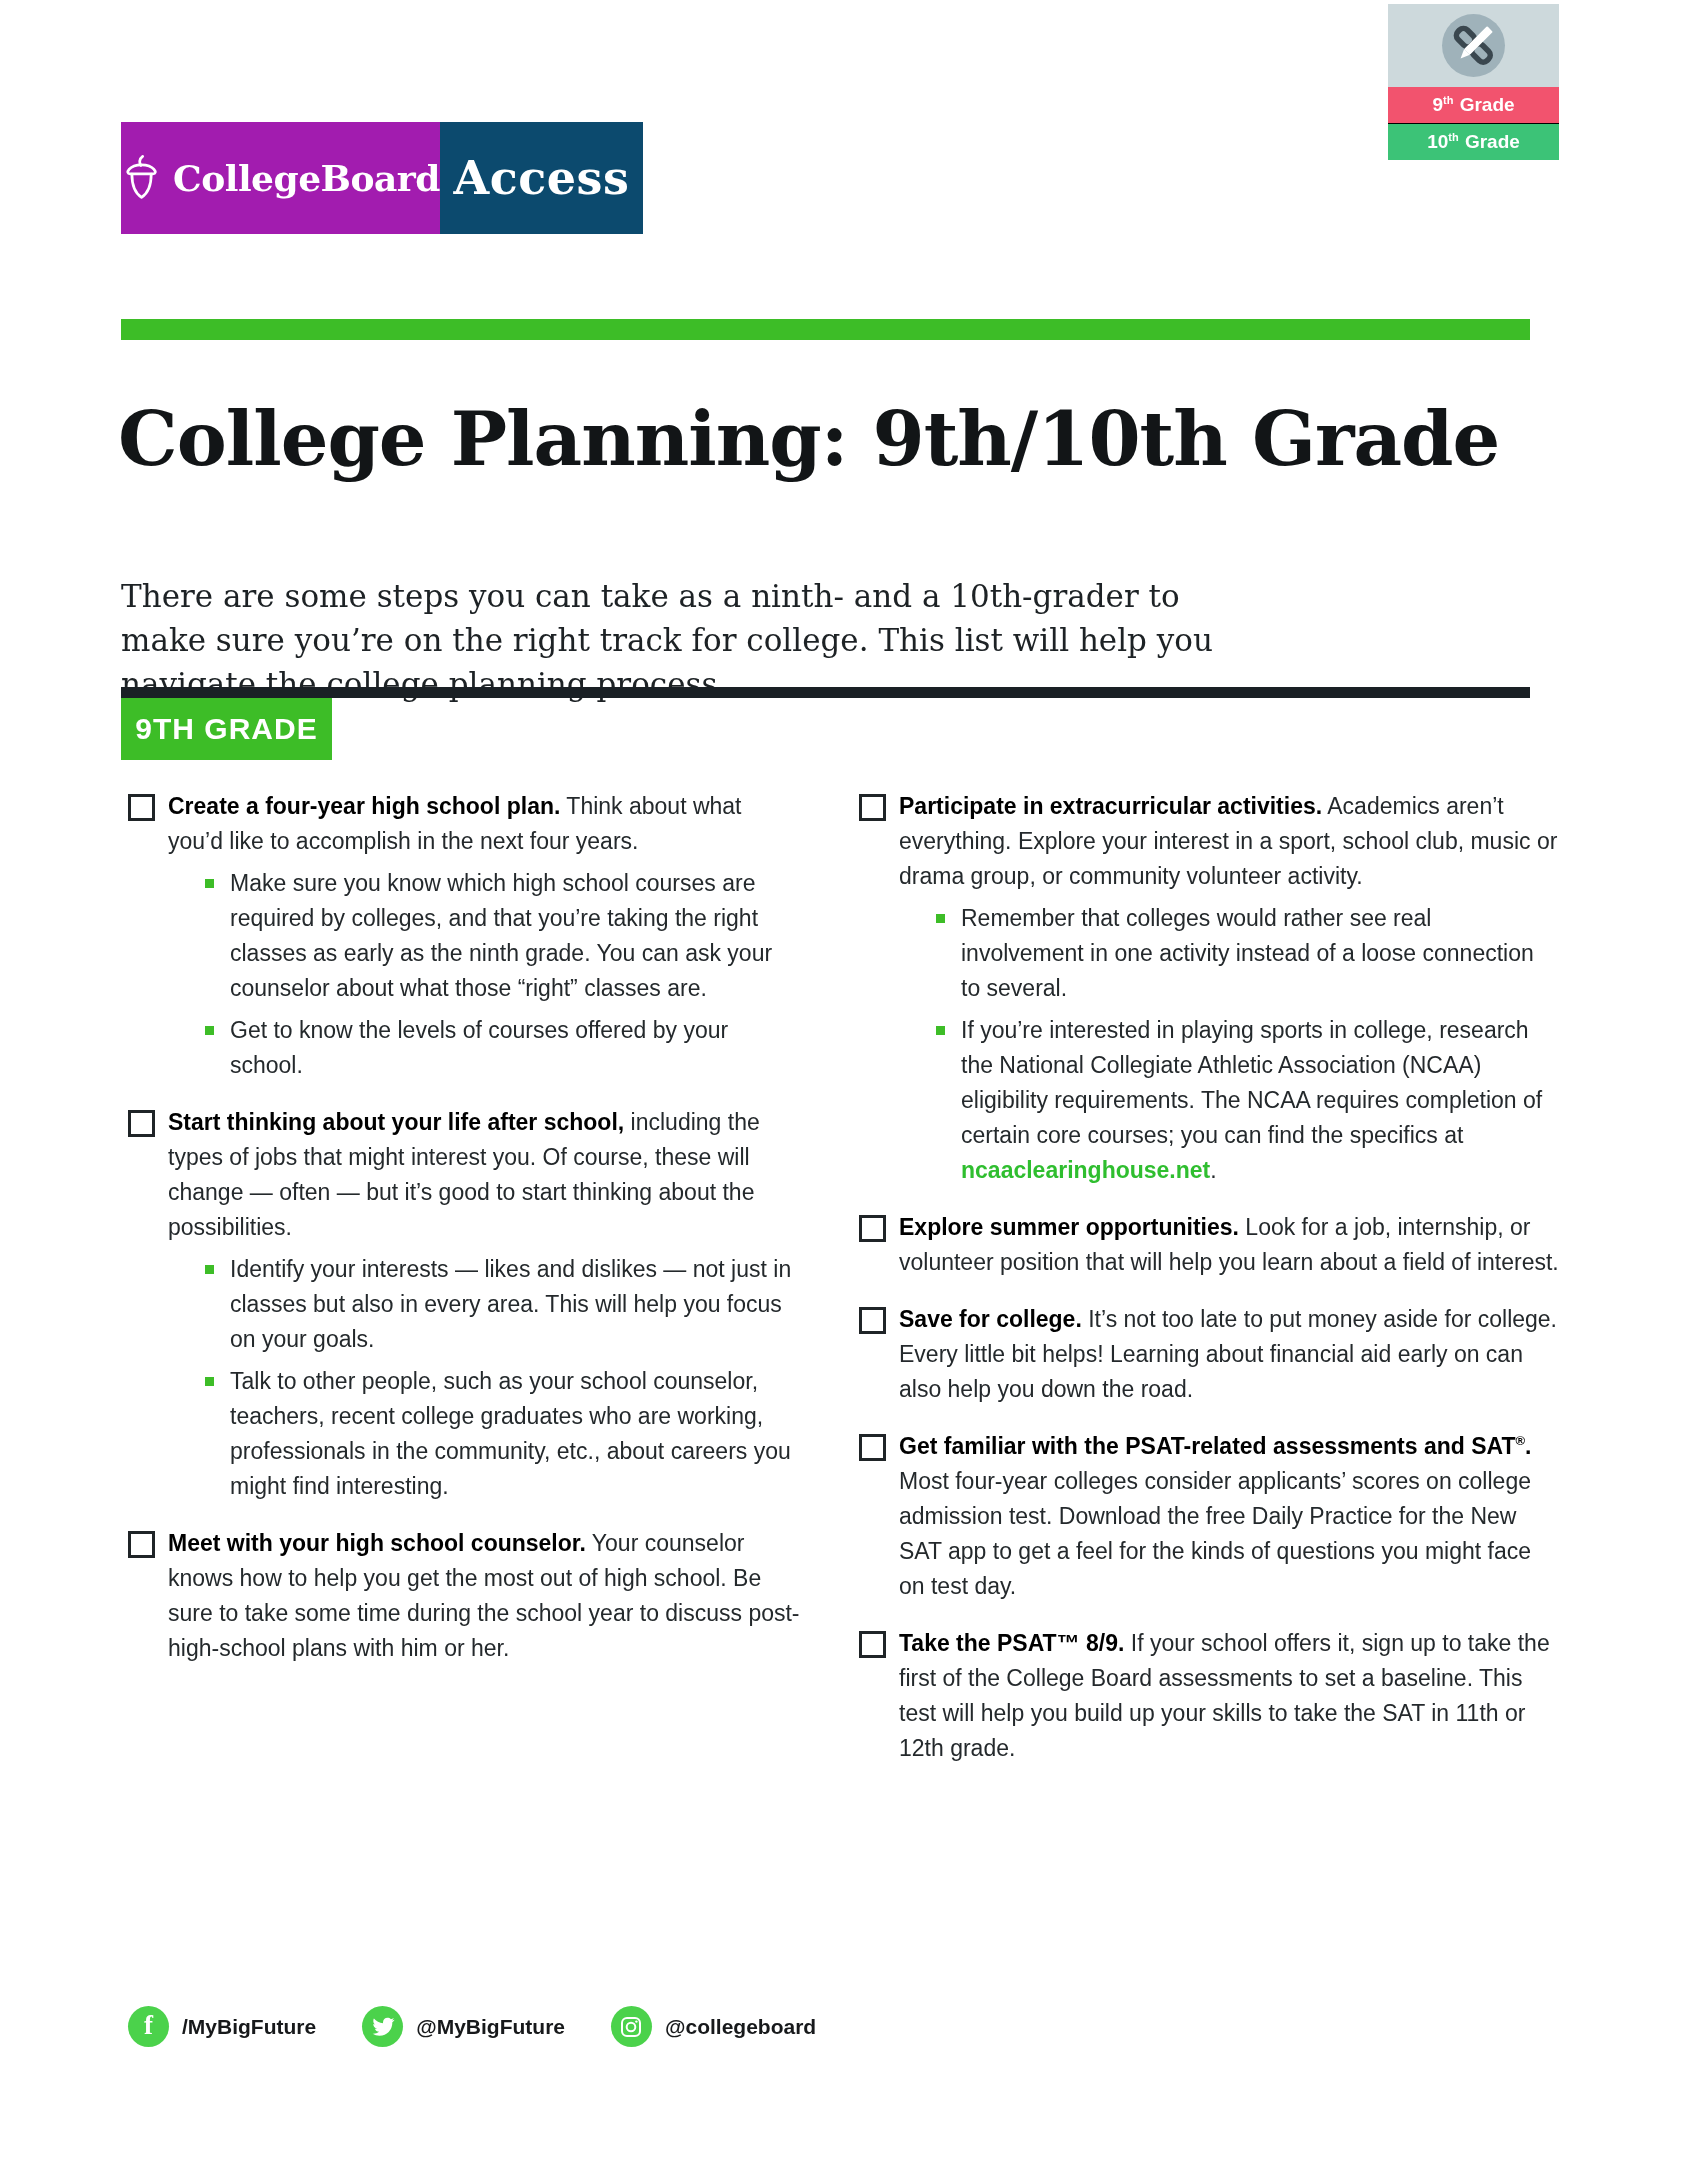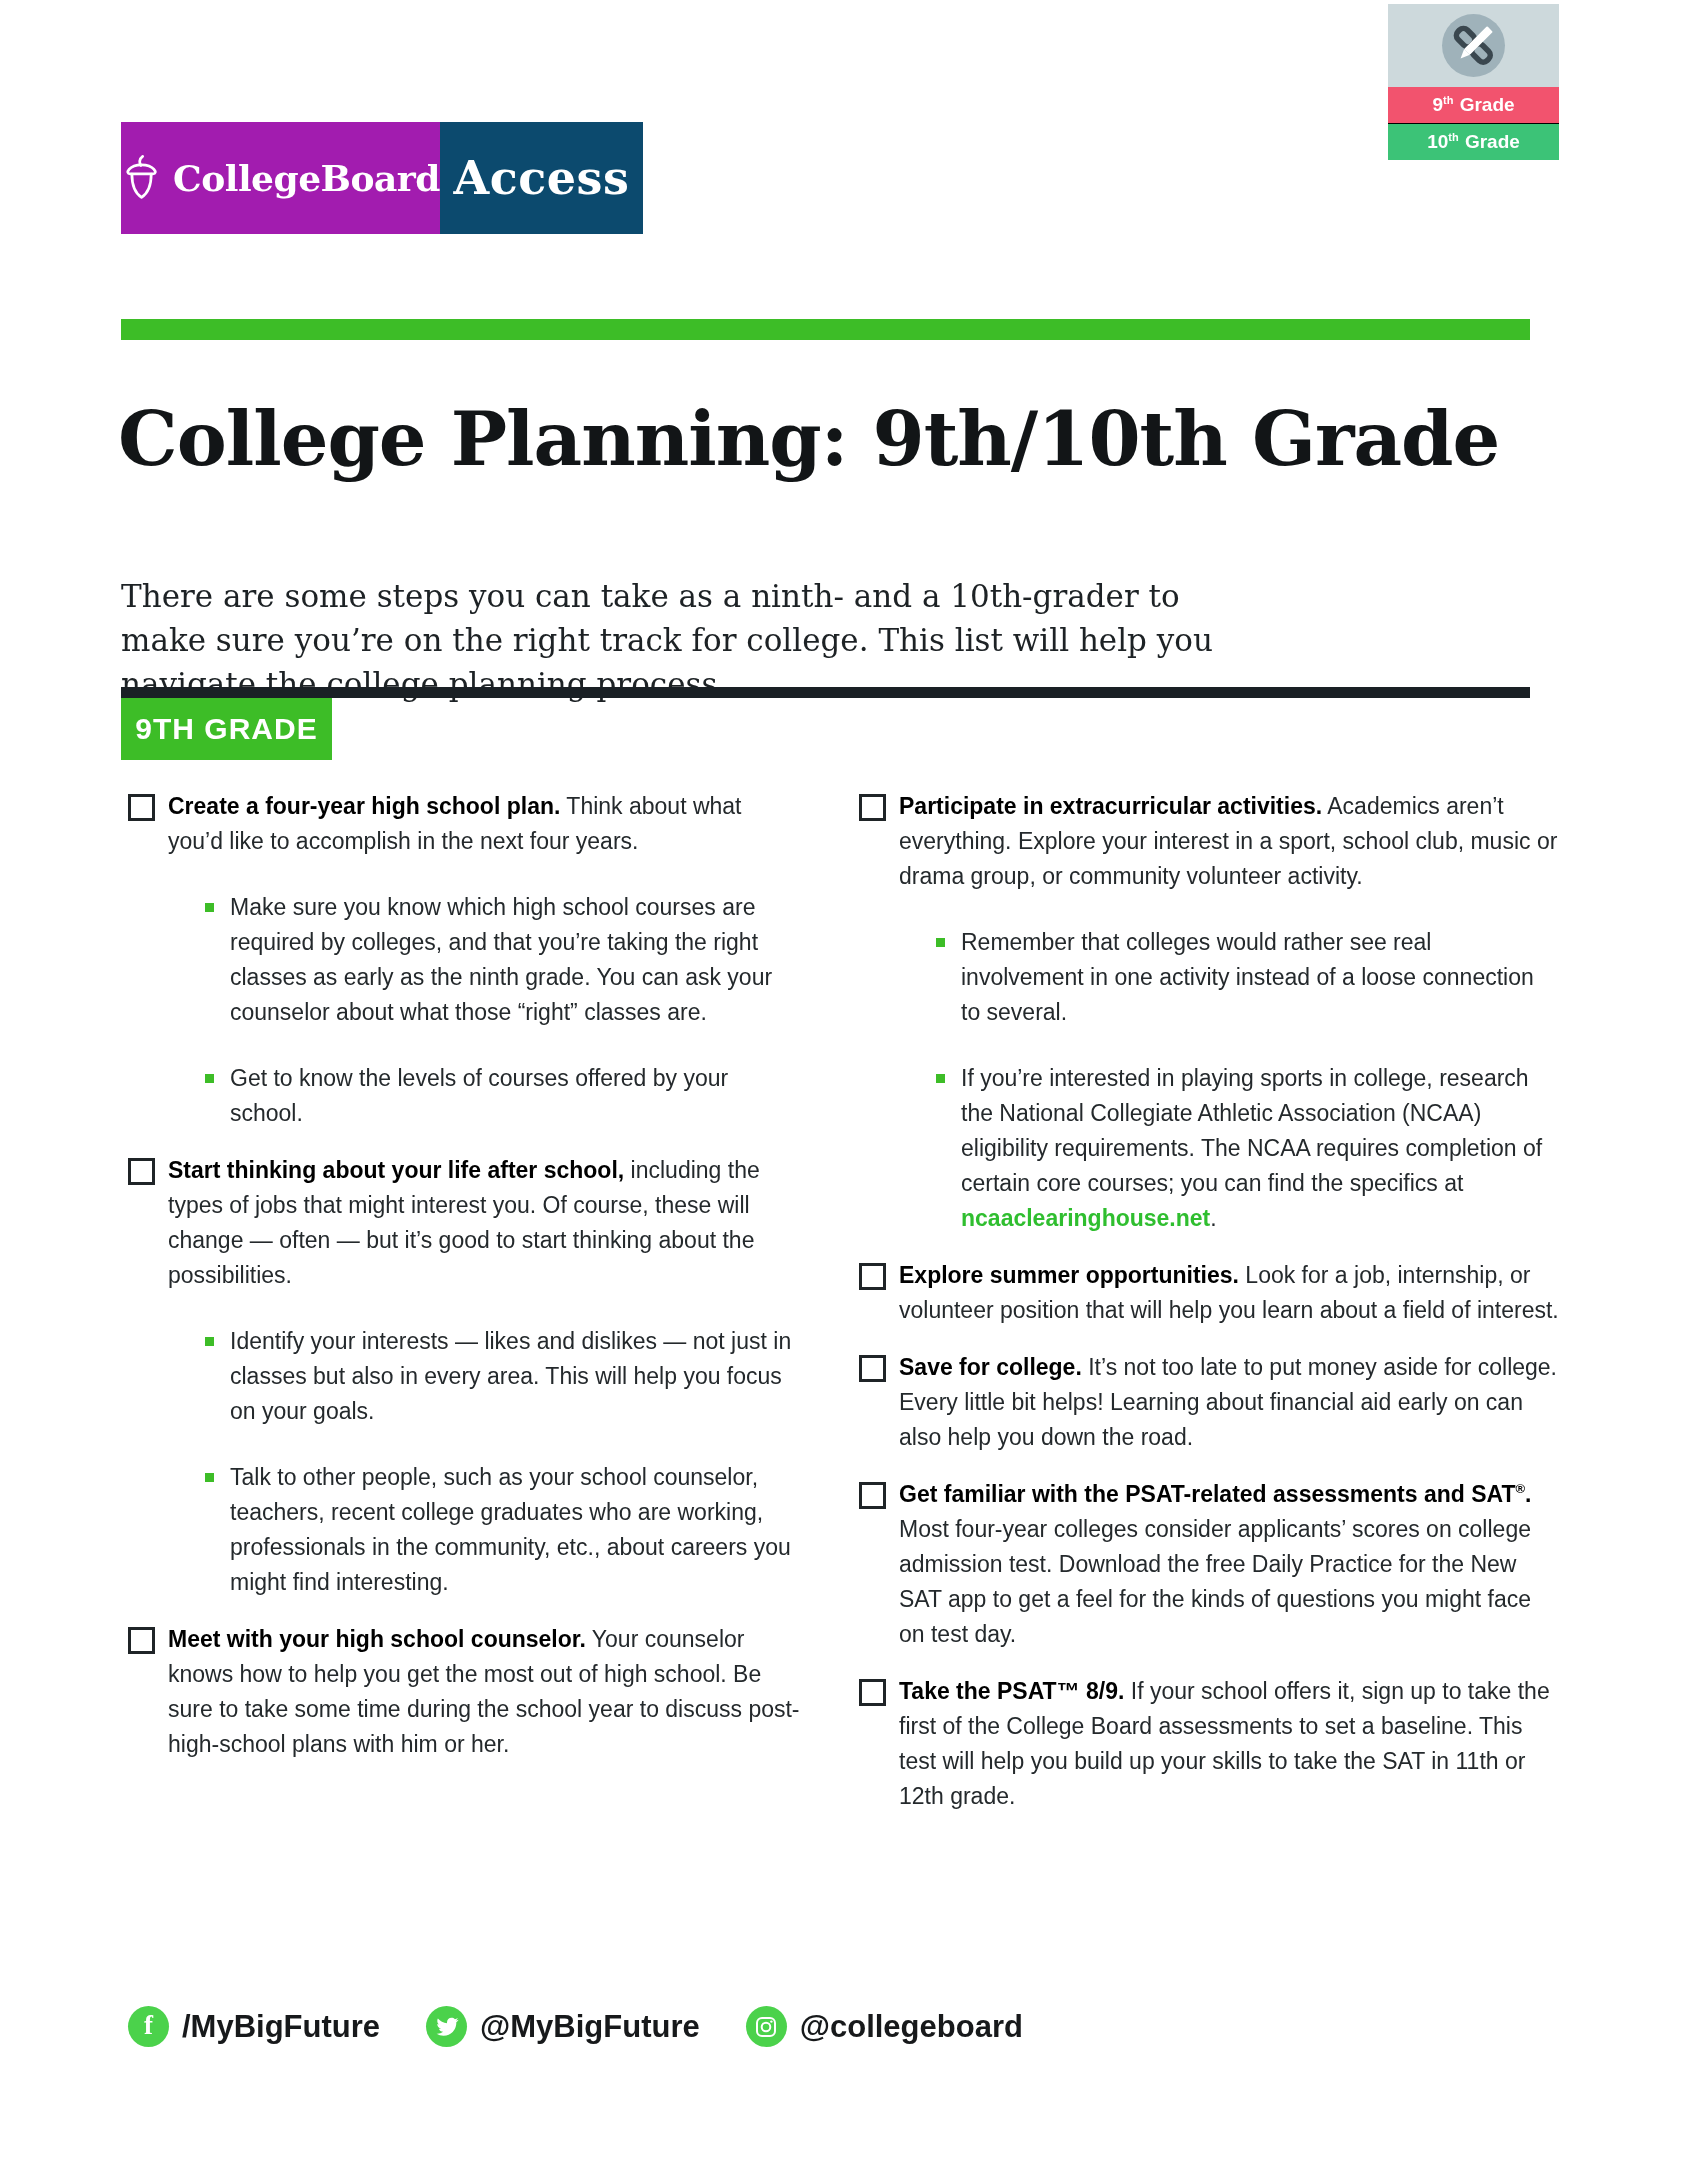--- a/index.html
+++ b/index.html
@@ -37,34 +37,34 @@
                  font-weight:bold;letter-spacing:1px;}
 
   
   .col-left{position:absolute;left:128px;top:789px;width:674px;}
   .col-right{position:absolute;left:859px;top:789px;width:700px;}
   .item{display:flex;margin-bottom:22px;}
   .cb{width:21px;height:21px;border:3px solid #1f2427;margin-top:5px;flex:none;background:#fff;}
   .itx{flex:1;margin-left:13px;font-size:23px;line-height:35px;}
   .itx p{margin:0;}
   .itx b{color:#000000;}
-  .sub{display:flex;margin:31px 0 0 37px;}
+  .sub{display:flex;margin:7px 0 0 37px;}
   .dot{width:9px;height:9px;background:#3dbd27;margin-top:13px;flex:none;}
   .stx{margin:0 0 0 16px !important;}
   .glink{color:#2fbe2f;font-weight:bold;text-decoration:none;cursor:pointer;}
   .rsup{font-size:13px;vertical-align:super;line-height:0;}
 
   
   .footer{position:absolute;left:128px;top:2006px;display:flex;align-items:center;gap:46px;}
   .social{display:flex;align-items:center;gap:13px;cursor:pointer;}
   .scircle{width:41px;height:41px;border-radius:50%;background:#4bd24b;display:flex;
            align-items:center;justify-content:center;}
   .fb-f{color:#fff;font-family:"Liberation Serif",serif;font-weight:bold;font-size:27px;line-height:1;
         transform:translateY(-1px);}
-  .slabel{font-size:31px;font-weight:bold;color:#17191b;}
+  .slabel{font-size:21px;font-weight:bold;color:#17191b;}
 </style>
 </head>
 <body>
 
 <div class="page">
 
   <div class="badge">
     <div class="badge-top">
       <svg width="65" height="65" viewBox="0 0 64 64">
         <circle cx="32" cy="32" r="31" fill="#9fb2ba"></circle>

